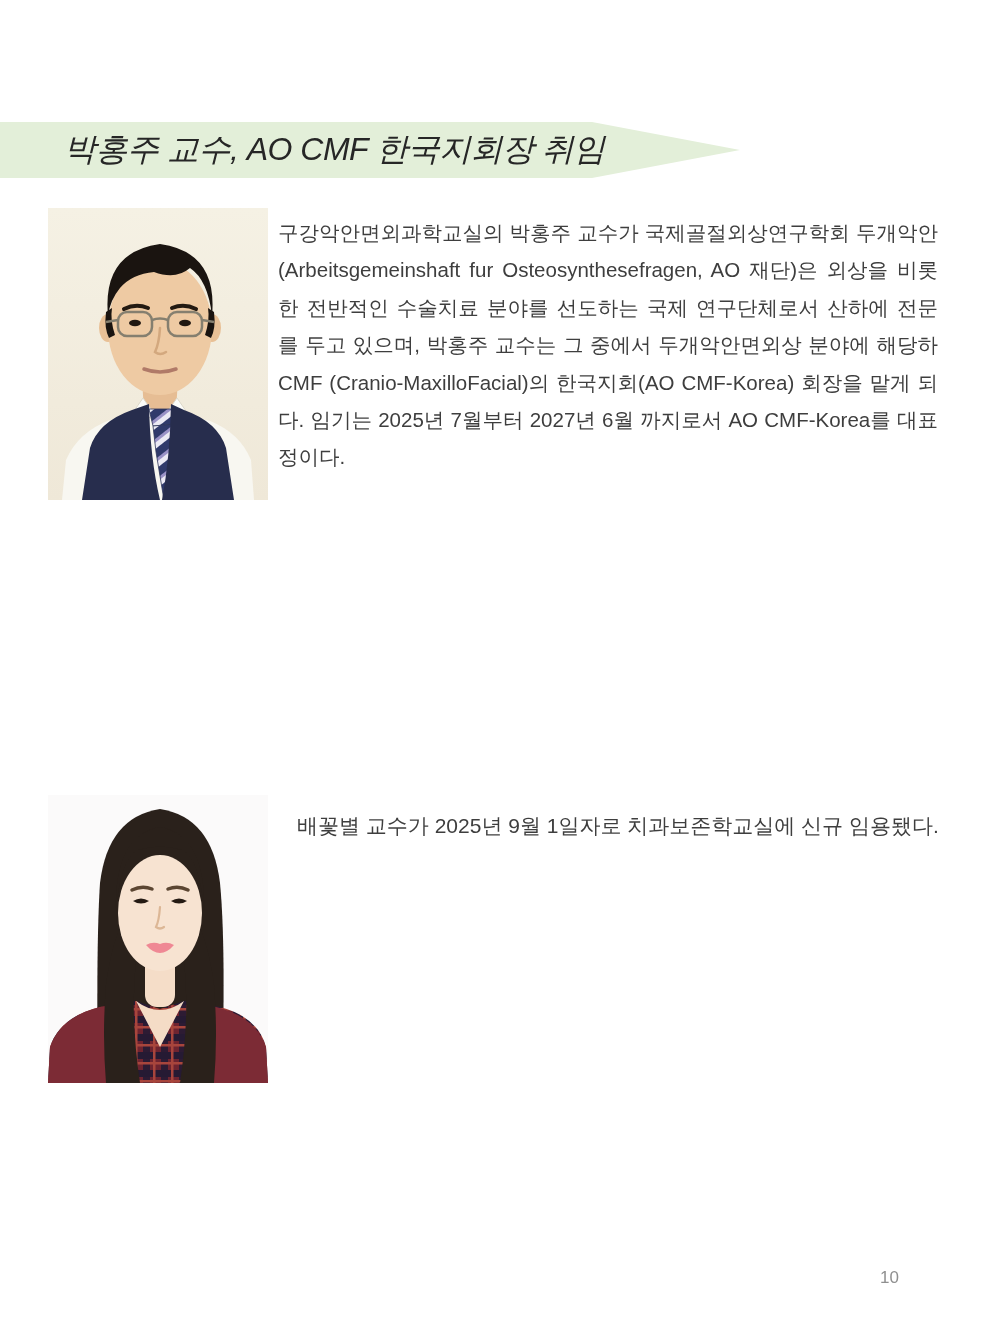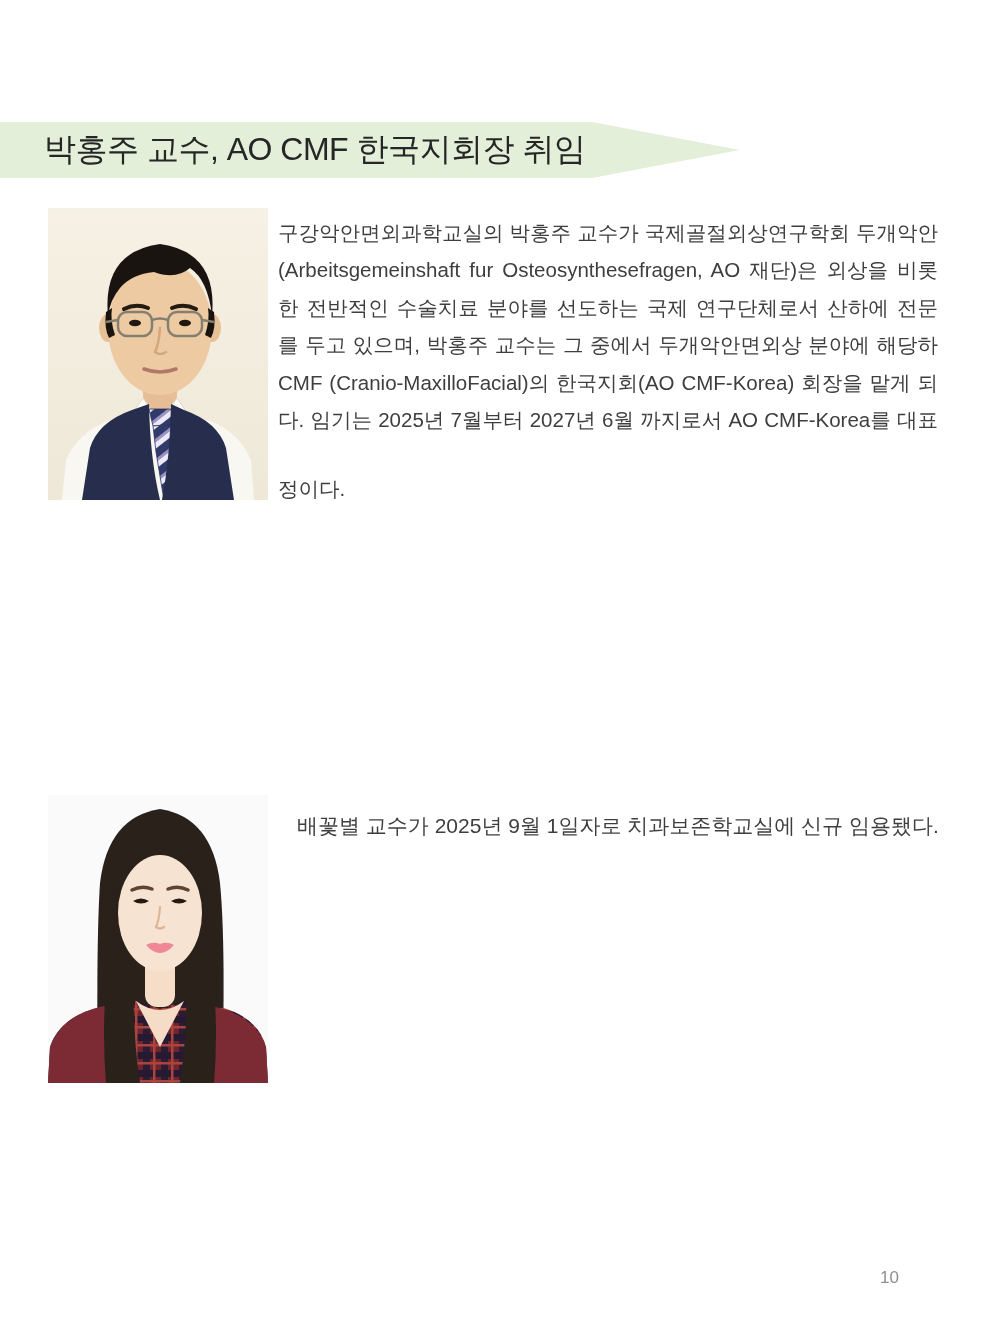--- a/index.html
+++ b/index.html
@@ -16,46 +16,47 @@
     position: absolute;
     left: 0;
     background: var(--banner-green, #e3efd9);
     clip-path: polygon(0 0, 80% 0, 100% 50%, 80% 100%, 0 100%);
     display: flex;
     align-items: center;
   }
   .banner-1 { top: 122px; width: 740px; height: 56px; }
   .banner-2 { top: 675px; width: 844px; height: 58px; }
   .banner h1 {
-    padding-left: 44px;
+    padding-left: 64px;
     font-size: 32px;
     font-weight: 500;
     letter-spacing: -0.5px;
     color: var(--header-text, #262626);
     white-space: nowrap;
+    font-style: italic;
   }
   .photo { position: absolute; display: block; }
   .photo-1 { left: 48px; top: 208px; width: 220px; height: 292px; }
   .photo-2 { left: 48px; top: 795px; width: 220px; height: 288px; }
   .para-1 {
     position: absolute;
     left: 278px;
     top: 214px;
     width: 660px;
     font-size: 20.5px;
     line-height: 37.4px;
     color: var(--body-text, #3e3e3e);
   }
   .para-1 > div {
     height: 37.4px;
     overflow: hidden;
     text-align: justify;
     text-align-last: justify;
   }
-  .para-1 > div:last-child { text-align-last: auto; margin-top: 32px; }
+  .para-1 > div:last-child { text-align-last: auto; }
   .body-2 {
     position: absolute;
     left: 297px;
     top: 812px;
     width: 680px;
     font-size: 21px;
     line-height: 28px;
     color: var(--body-text, #3e3e3e);
     white-space: nowrap;
   }

